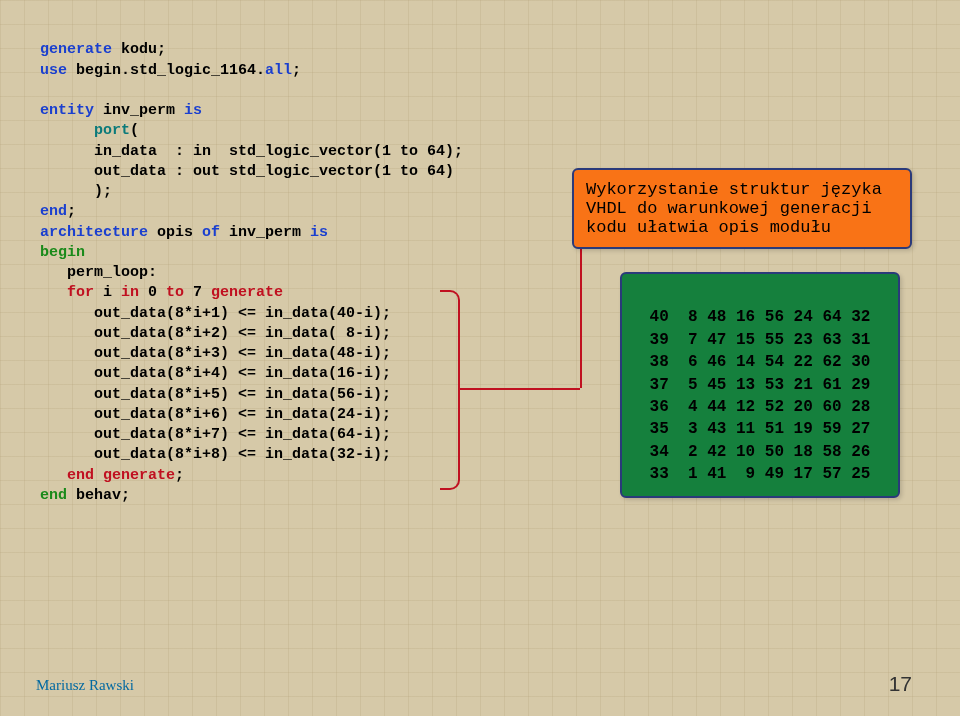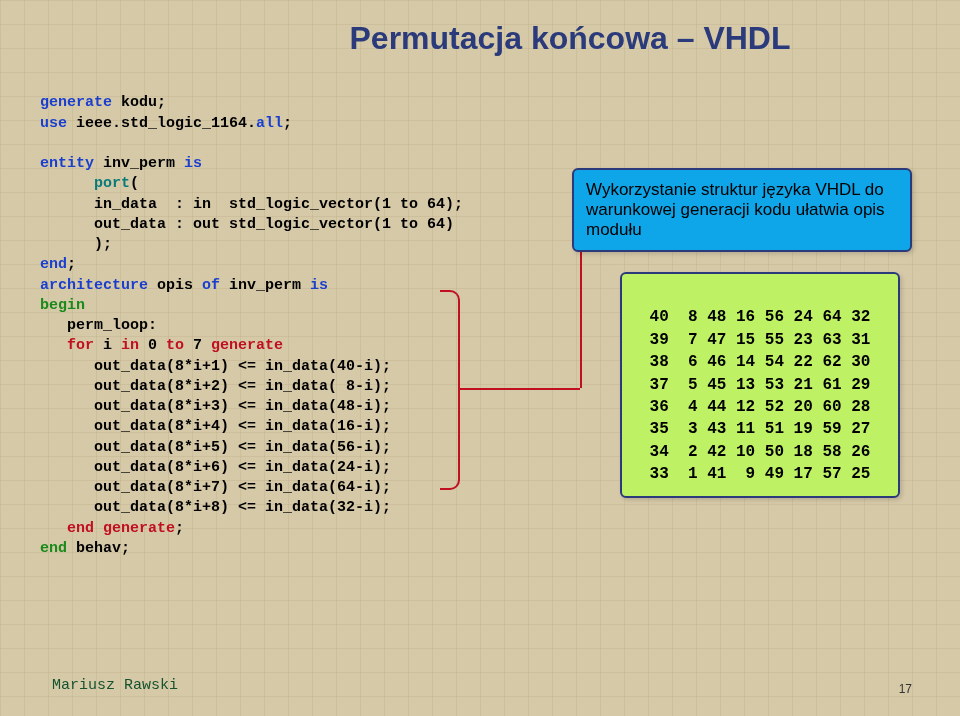--- a/index.html
+++ b/index.html
@@ -65,73 +65,72 @@
     top:-140px;
     width:2px;
     height:140px;
     background:#c01020;
   }
   .callout {
     position: absolute;
     left: 572px;
     top: 168px;
     width: 340px;
-    background: #0ea5e9;
+    background: #f97316;
     border: 2px solid #2a3a7a;
     border-radius: 6px;
     padding: 10px 12px;
     box-shadow: 2px 2px 4px rgba(0,0,0,0.15);
-    font-family: Liberation Sans, sans-serif;
+    font-family: Liberation Mono, monospace;
     font-size: 17px;
     color: #000;
   }
   .perm-table {
     position: absolute;
     left: 620px;
     top: 272px;
     width: 280px;
-    background: #bef264;
+    background: #15803d;
     border: 2px solid #2a3a7a;
     border-radius: 6px;
     padding: 10px 14px;
     box-shadow: 2px 2px 4px rgba(0,0,0,0.15);
     font-family: "Courier New", monospace;
     font-size: 16px;
     font-weight: bold;
     line-height: 1.4;
     text-align: center;
     color: #000;
     white-space: pre;
   }
   .footer-left {
     position: absolute;
-    left: 52px;
+    left: 36px;
     bottom: 22px;
-    font-family: Liberation Mono, monospace;
+    font-family: Liberation Serif, serif;
     font-size: 15px;
-    color: #14532d;
+    color: #0369a1;
   }
   .footer-right {
     position: absolute;
     right: 48px;
     bottom: 20px;
     font-family: Arial, sans-serif;
-    font-size: 12px;
+    font-size: 21px;
     color: #333;
   }
 </style>
 </head>
 <body>
 
 <div class="slide">
-  <div class="title">Permutacja końcowa – VHDL</div>
 
   <div class="code">
 <span class="kw-blue">generate</span><span> kodu;</span>
-<span class="kw-blue">use</span><span> ieee.std_logic_1164.</span><span class="kw-blue">all</span><span>;</span>
+<span class="kw-blue">use</span><span> begin.std_logic_1164.</span><span class="kw-blue">all</span><span>;</span>
 
 <span class="kw-blue">entity</span><span> inv_perm </span><span class="kw-blue">is</span>
 <span class="kw-teal">      port</span><span>(</span>
 <span>      in_data  : in  std_logic_vector(1 to 64);</span>
 <span>      out_data : out std_logic_vector(1 to 64)</span>
 <span>      );</span>
 <span class="kw-blue">end</span><span>;</span>
 <span class="kw-blue">architecture</span><span> opis </span><span class="kw-blue">of</span><span> inv_perm </span><span class="kw-blue">is</span>
 <span class="kw-green">begin</span>
 <span>   perm_loop:</span>

